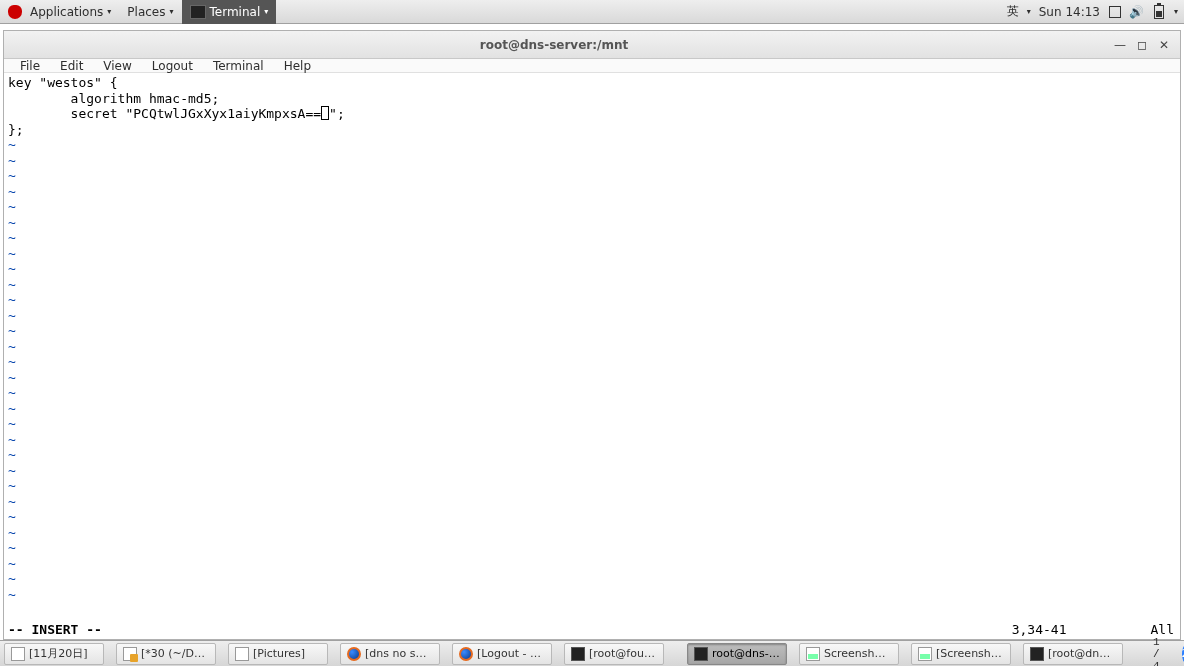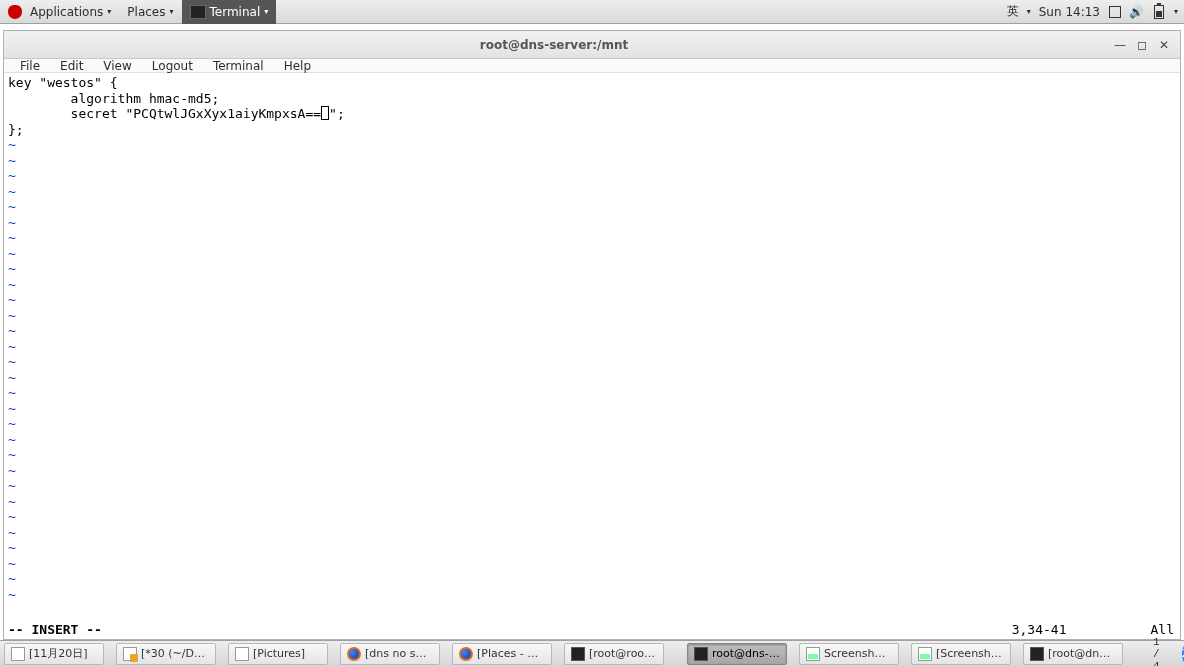--- a/index.html
+++ b/index.html
@@ -156,24 +156,24 @@
         <span class="ico ico-edit"></span>
         <span class="lbl">[*30 (~/Des…</span>
       </div><div class="task">
         <span class="ico ico-doc"></span>
         <span class="lbl">[Pictures]</span>
       </div><div class="task">
         <span class="ico ico-ff"></span>
         <span class="lbl">[dns no ser…</span>
       </div><div class="task">
         <span class="ico ico-ff"></span>
-        <span class="lbl">[Places - …</span>
+        <span class="lbl">[Logout - …</span>
       </div><div class="task">
         <span class="ico ico-term"></span>
-        <span class="lbl">[root@root…</span>
+        <span class="lbl">[root@foun…</span>
       </div><div class="task active">
         <span class="ico ico-term"></span>
         <span class="lbl">root@dns-…</span>
       </div><div class="task">
         <span class="ico ico-img"></span>
         <span class="lbl">Screenshot …</span>
       </div><div class="task">
         <span class="ico ico-img"></span>
         <span class="lbl">[Screenshot…</span>
       </div><div class="task">

